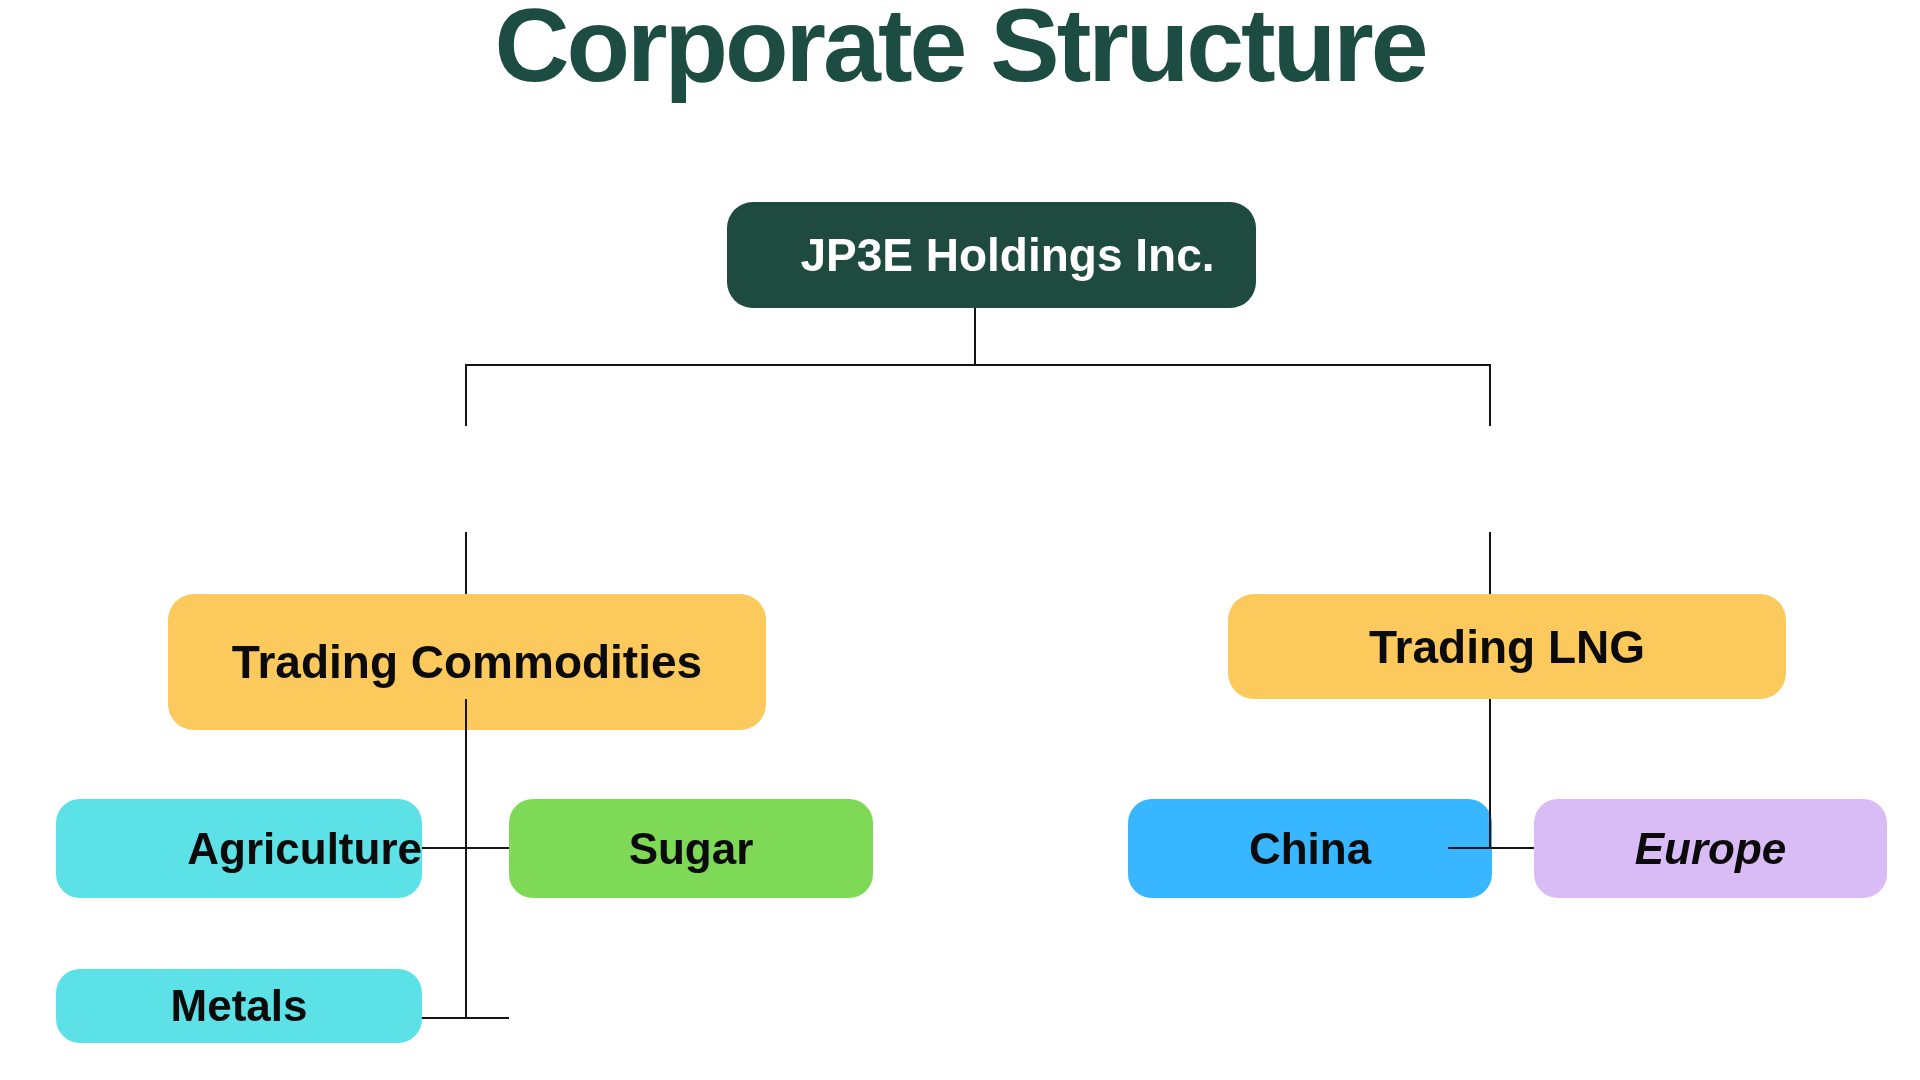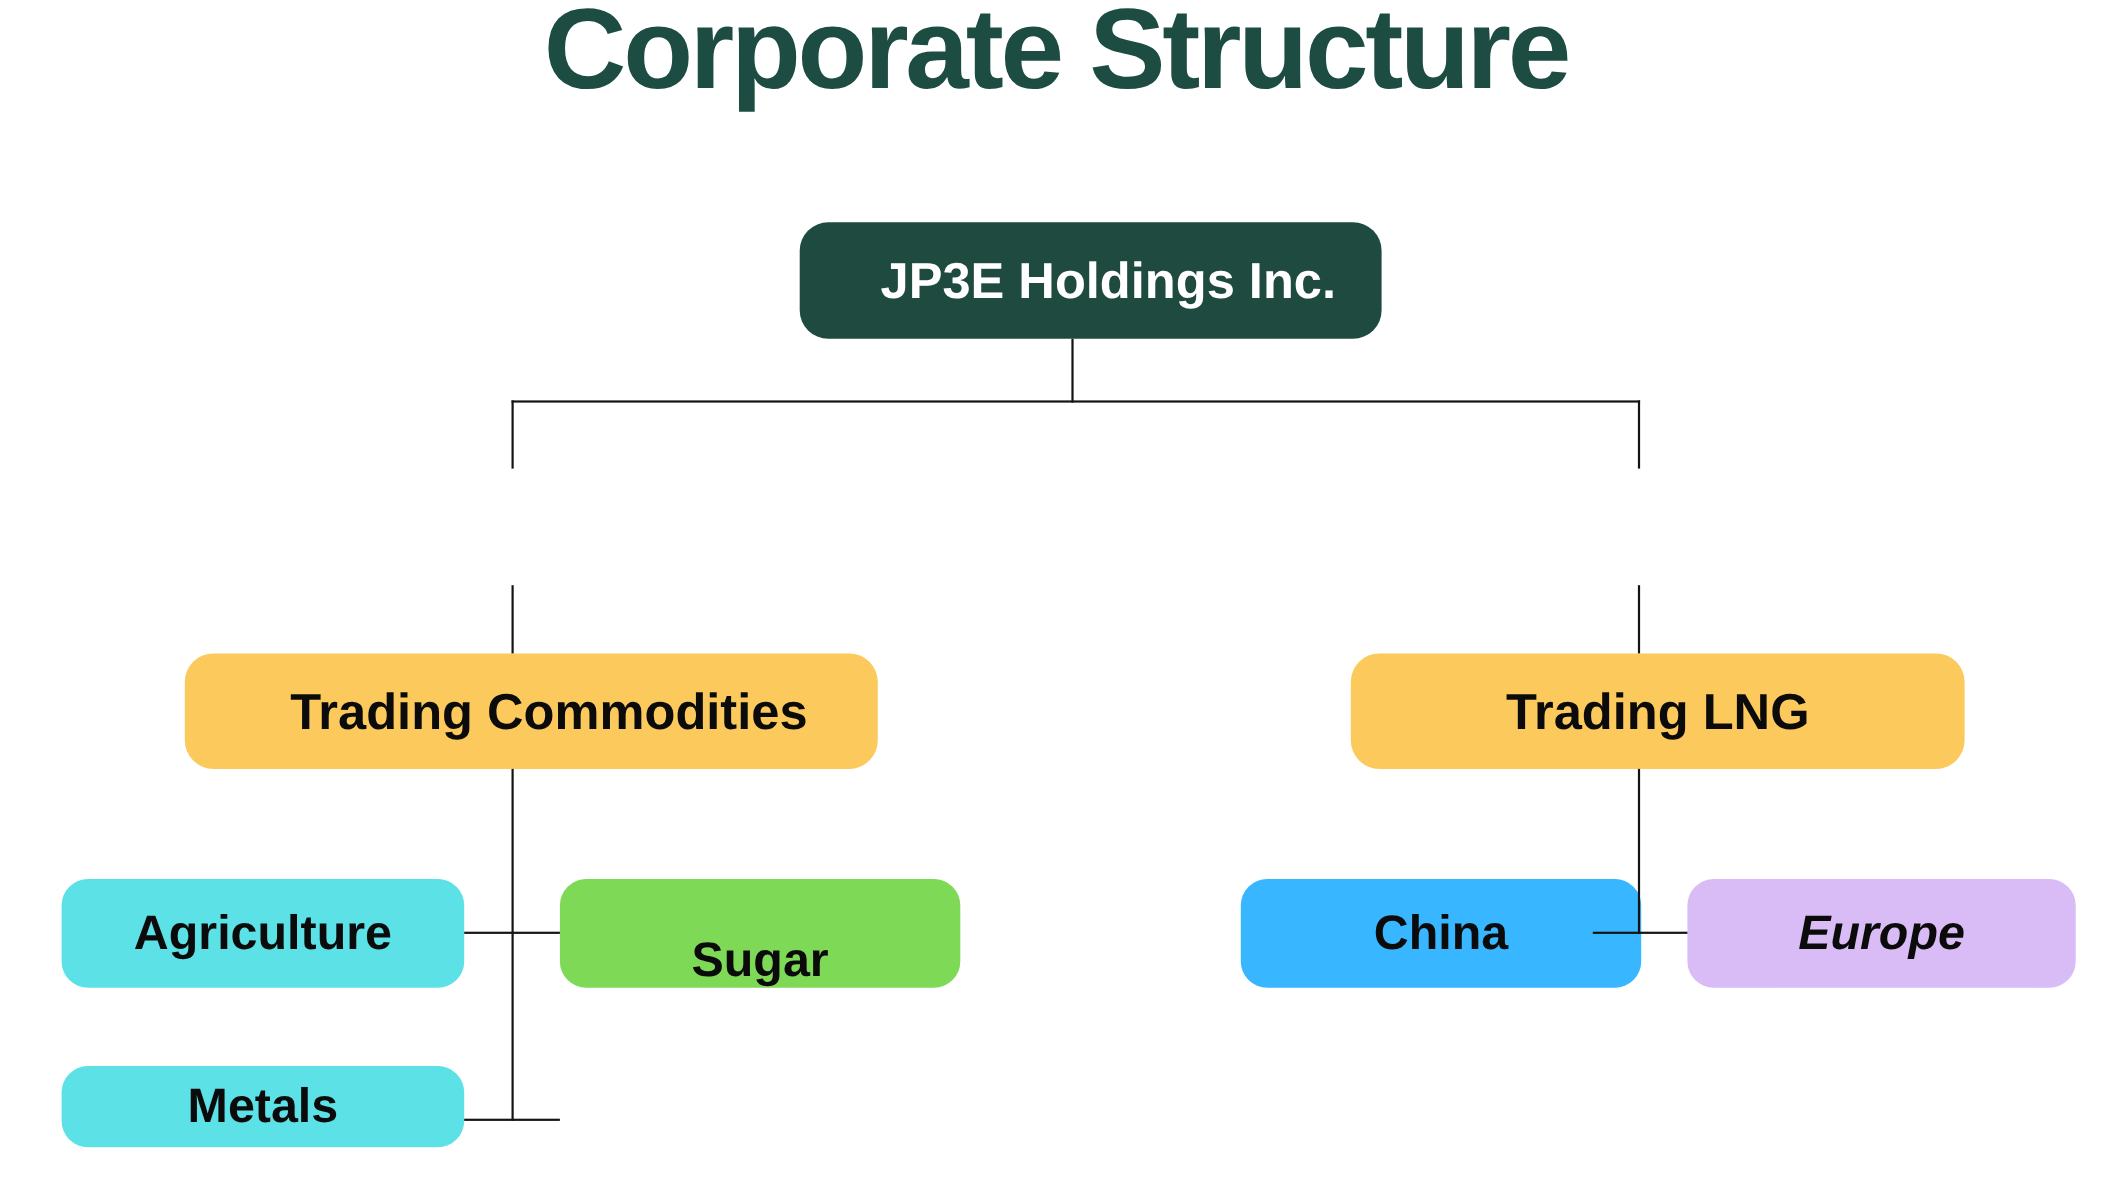--- a/index.html
+++ b/index.html
@@ -46,38 +46,38 @@
     background: var(--node_yellow);
     color: var(--node_text_dark);
     font-size: 46px;
   }
   .node.leaf {
     font-size: 44px;
     color: var(--node_text_dark);
     border-radius: 24px;
   }
   .cyan   { background: var(--node_cyan); }
-  .green  { background: var(--node_green); align-items: flex-end; }
+  .green  { background: var(--node_green); }
   .blue   { background: var(--node_blue); }
   .purple { background: var(--node_purple); }
 
   .line {
     position: absolute;
     background: var(--connector);
   }
   .vline { width: 2px; }
   .hline { height: 2px; }
 
   
   #node-root        { left: 727px;  top: 202px; width: 497px; height: 106px; }
   #node-group-llc   { left: 124px;  top: 426px; width: 683px; height: 106px; }
   #node-global-pte  { left: 1136px; top: 426px; width: 709px; height: 106px; }
-  #node-trading-commodities { left: 168px;  top: 594px; width: 598px; height: 105px; padding-left: 32px; }
+  #node-trading-commodities { left: 168px;  top: 594px; width: 598px; height: 136px; }
   #node-trading-lng         { left: 1228px; top: 594px; width: 558px; height: 105px; }
-  #node-agriculture { left: 56px;   top: 799px; width: 366px; height: 99px; }
+  #node-agriculture { left: 56px;   top: 799px; width: 366px; height: 99px; justify-content: flex-end; }
   #node-sugar       { left: 509px;  top: 799px; width: 364px; height: 99px; }
   #node-china       { left: 1084px; top: 799px; width: 364px; height: 99px; margin-left: 44px; }
   #node-europe      { left: 1534px; top: 799px; width: 353px; height: 99px; font-style: italic; }
   #node-metals      { left: 56px;   top: 969px; width: 366px; height: 74px; }
   #node-chicken     { left: 509px;  top: 969px; width: 364px; height: 99px; }
 
   
   #line-root-down      { left: 974px;  top: 308px; height: 58px; }
   #line-level1-across  { left: 465px;  top: 364px; width: 1026px; }
   #line-left-drop      { left: 465px;  top: 364px; height: 62px; }

